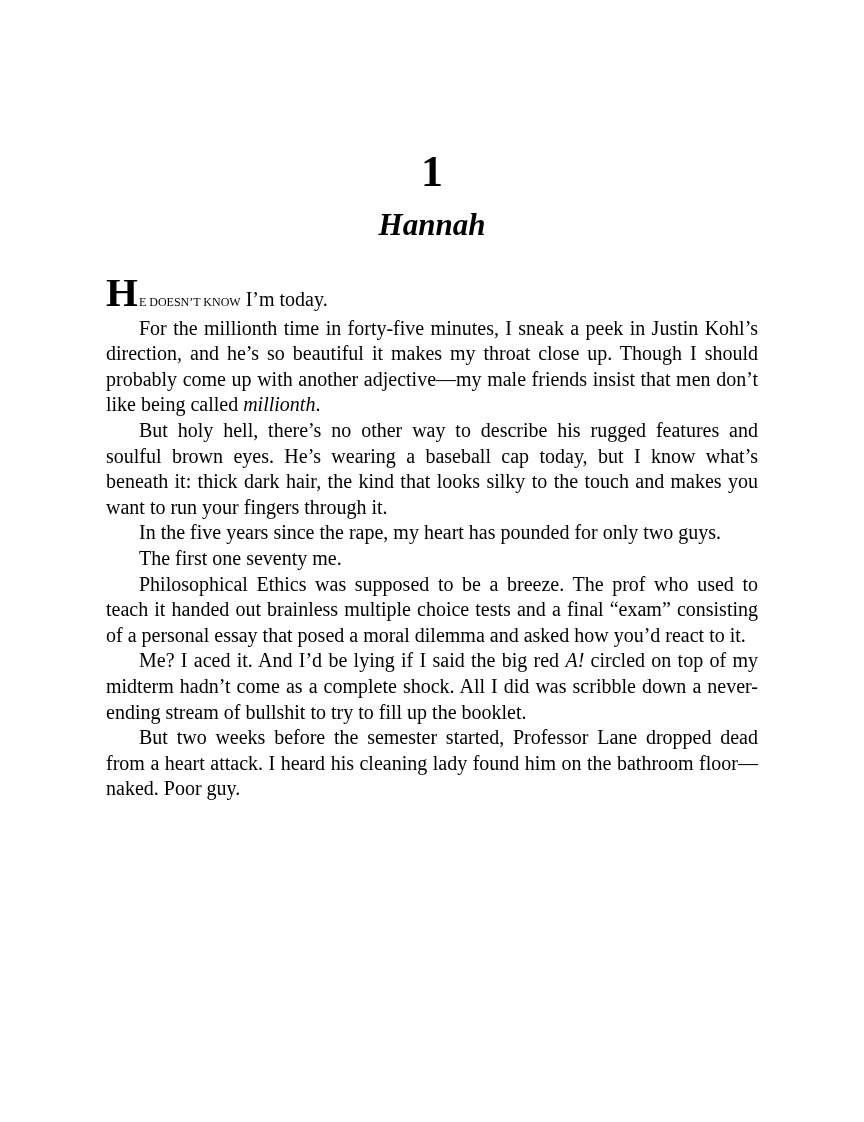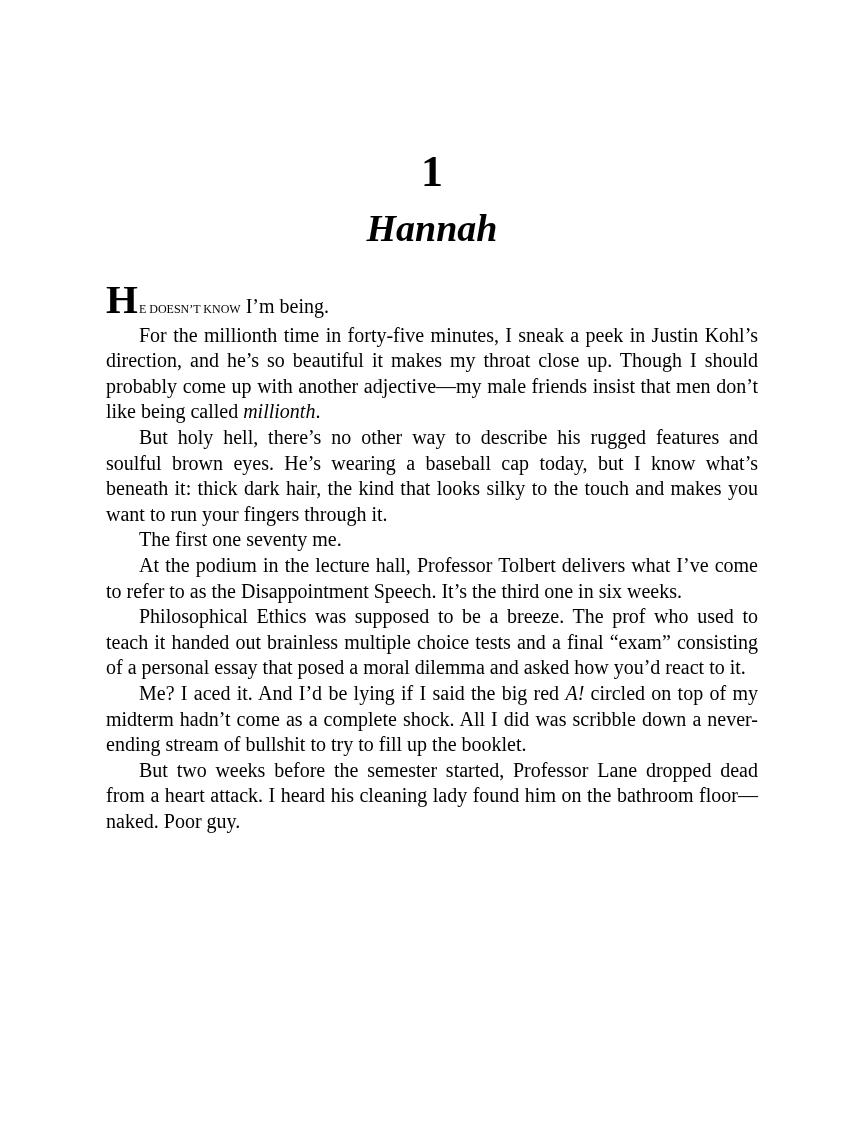--- a/index.html
+++ b/index.html
@@ -30,21 +30,21 @@
     margin: 150px 0 0 0;
     text-align: center;
     font-size: 44px;
     line-height: 1;
     font-weight: bold;
     font-style: normal;
   }
   .chapter-title {
     margin: 15px 0 0 0;
     text-align: center;
-    font-size: 38px;
+    font-size: 31px;
     line-height: 1;
     font-weight: bold;
     font-style: italic;
   }
   .body-text {
     margin-top: 47px;
     font-size: 20px;
     line-height: 25.6px;
     text-align: justify;
   }
@@ -73,23 +73,23 @@
   }
 </style>
 </head>
 <body>
 
 <div class="page">
   <div class="content">
     <h1 class="chapter-number">1</h1>
     <h2 class="chapter-title">Hannah</h2>
     <div class="body-text" id="body-text">
-        <p class="para opener"><span class="seg-leadcap">H</span><span class="seg-smallcaps">e doesn’t know</span><span class="seg-normal"> I’m being.</span></p>
+        <p class="para opener"><span class="seg-leadcap">H</span><span class="seg-smallcaps">e doesn’t know</span><span class="seg-normal"> I’m today.</span></p>
         <p class="para indent"><span class="seg-normal">For the millionth time in forty-five minutes, I sneak a peek in Justin Kohl’s direction, and he’s so beautiful it makes my throat close up. Though I should probably come up with another adjective—my male friends insist that men don’t like being called </span><span class="seg-italic">millionth</span><span class="seg-normal">.</span></p>
         <p class="para indent"><span class="seg-normal">But holy hell, there’s no other way to describe his rugged features and soulful brown eyes. He’s wearing a baseball cap today, but I know what’s beneath it: thick dark hair, the kind that looks silky to the touch and makes you want to run your fingers through it.</span></p>
+        <p class="para indent"><span class="seg-normal">In the five years since the rape, my heart has pounded for only two guys.</span></p>
         <p class="para indent"><span class="seg-normal">The first one seventy me.</span></p>
-        <p class="para indent"><span class="seg-normal">At the podium in the lecture hall, Professor Tolbert delivers what I’ve come to refer to as the Disappointment Speech. It’s the third one in six weeks.</span></p>
         <p class="para indent"><span class="seg-normal">Philosophical Ethics was supposed to be a breeze. The prof who used to teach it handed out brainless multiple choice tests and a final “exam” consisting of a personal essay that posed a moral dilemma and asked how you’d react to it.</span></p>
         <p class="para indent"><span class="seg-normal">Me? I aced it. And I’d be lying if I said the big red </span><span class="seg-italic">A!</span><span class="seg-normal"> circled on top of my midterm hadn’t come as a complete shock. All I did was scribble down a never-ending stream of bullshit to try to fill up the booklet.</span></p>
         <p class="para indent"><span class="seg-normal">But two weeks before the semester started, Professor Lane dropped dead from a heart attack. I heard his cleaning lady found him on the bathroom floor—naked. Poor guy.</span></p>
       </div>
   </div>
 </div>
 
 </body></html>

